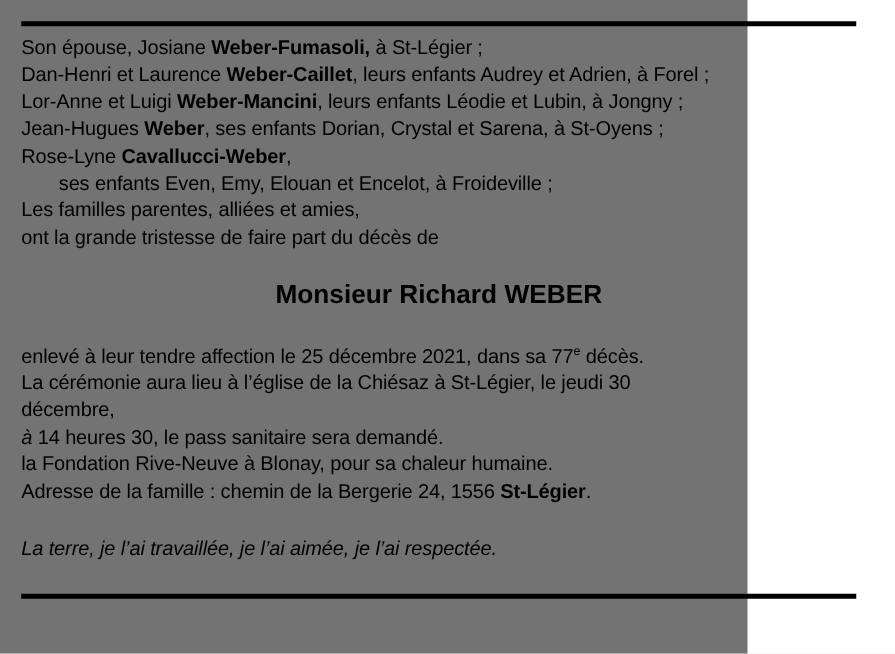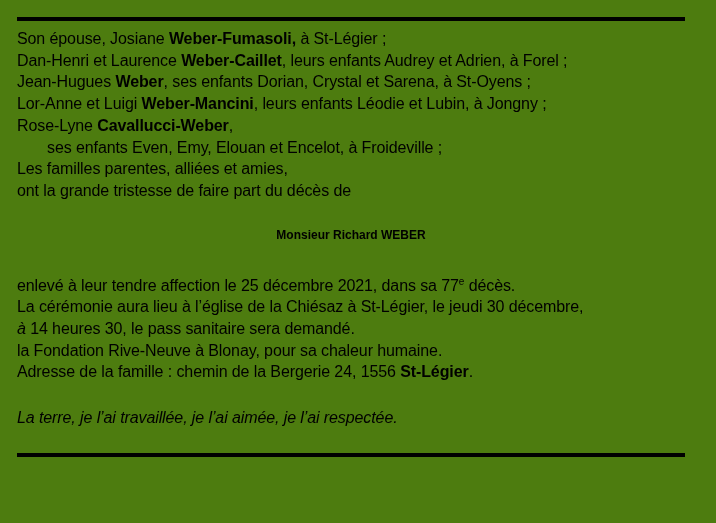--- a/index.html
+++ b/index.html
@@ -10,24 +10,24 @@
   body {
     width: 716px;
     height: 523px;
     font-family: "Liberation Sans", sans-serif;
     color: #000000;
     overflow: hidden;
   }
   .page {
     position: relative;
     box-sizing: border-box;
-    width: 716px;
+    width: 598px;
     height: 523px;
     padding: 17px 15px 0 17px;
-    background: #4d7c0f;
+    background: #737373;
   }
   .rule {
     width: 668px;
     height: 4px;
     background: #000000;
   }
   .rule.bottom {
     margin-top: 24px;
   }
   .text-block {
@@ -53,37 +53,37 @@
   .i { font-style: italic; }
   sup {
     font-size: 10px;
     line-height: 0;
     vertical-align: super;
   }
   .title {
     margin: 20px 0 0 0;
     width: 668px;
     text-align: center;
-    font-size: 12px;
+    font-size: 21px;
     font-weight: bold;
     line-height: 27px;
     letter-spacing: 0;
   }
 </style>
 </head>
 <body>
 
 <div class="page">
   <div class="rule top"></div>
 
   <div class="text-block family-block">
       <div class="line"><span>Son épouse, Josiane </span><span class="b">Weber-Fumasoli,</span><span> à St-Légier ;</span></div>
       <div class="line"><span>Dan-Henri et Laurence </span><span class="b">Weber-Caillet</span><span>, leurs enfants Audrey et Adrien, à Forel ;</span></div>
+      <div class="line"><span>Lor-Anne et Luigi </span><span class="b">Weber-Mancini</span><span>, leurs enfants Léodie et Lubin, à Jongny ;</span></div>
       <div class="line"><span>Jean-Hugues </span><span class="b">Weber</span><span>, ses enfants Dorian, Crystal et Sarena, à St-Oyens ;</span></div>
-      <div class="line"><span>Lor-Anne et Luigi </span><span class="b">Weber-Mancini</span><span>, leurs enfants Léodie et Lubin, à Jongny ;</span></div>
       <div class="line"><span>Rose-Lyne </span><span class="b">Cavallucci-Weber</span><span>,</span></div>
       <div class="line indent"><span>ses enfants Even, Emy, Elouan et Encelot, à Froideville ;</span></div>
       <div class="line"><span>Les familles parentes, alliées et amies,</span></div>
       <div class="line"><span>ont la grande tristesse de faire part du décès de</span></div>
     </div>
 
   <div class="title">Monsieur Richard WEBER</div>
 
   <div class="text-block details-block">
       <div class="line"><span>enlevé à leur tendre affection le 25 décembre 2021, dans sa 77</span><sup>e</sup><span> décès.</span></div>

